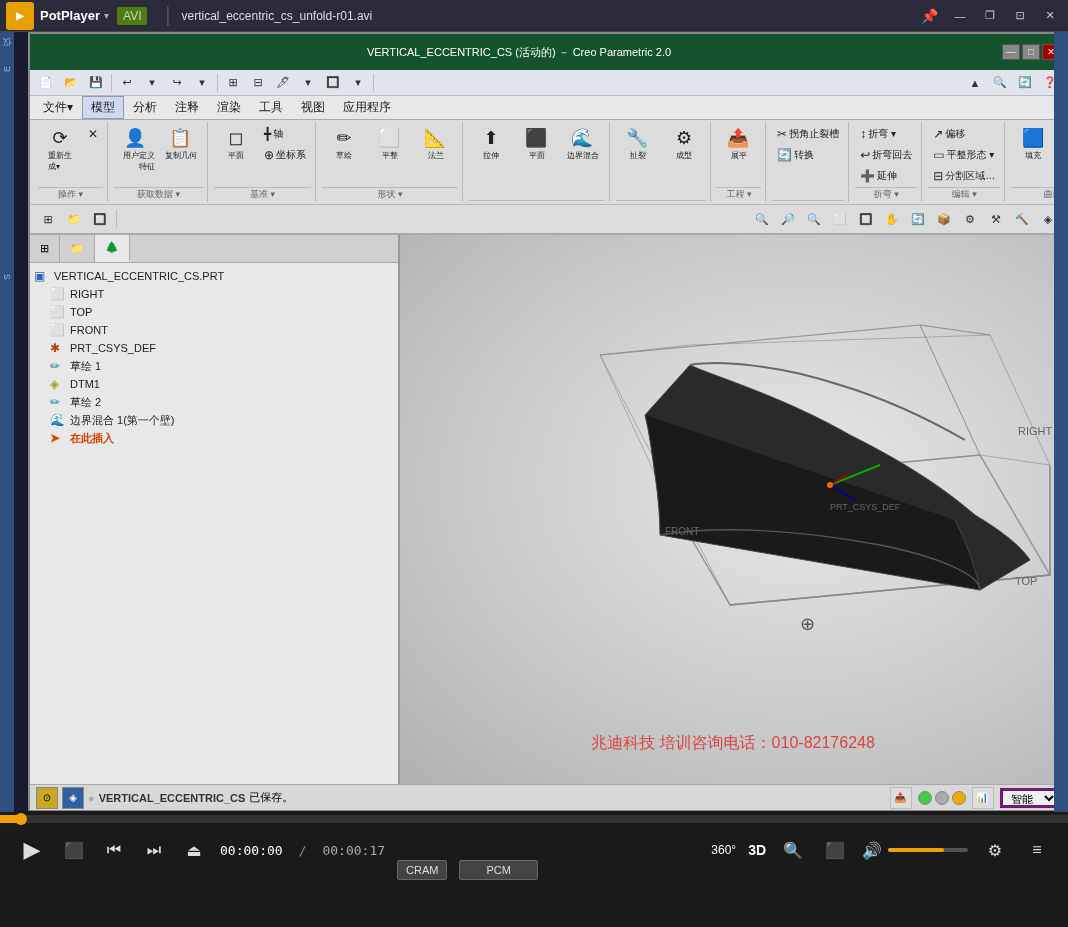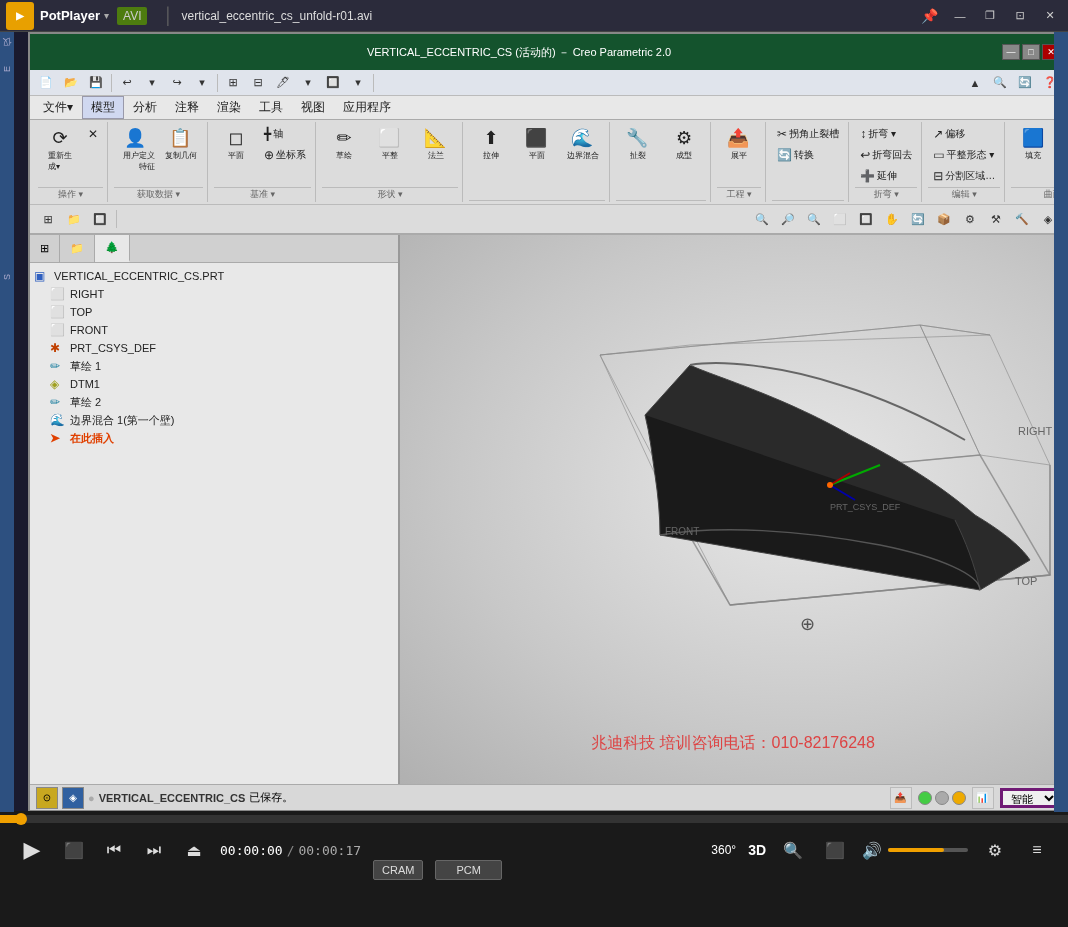--- a/index.html
+++ b/index.html
@@ -679,28 +679,28 @@
     <div id="progress-dot" style="width:12px; height:12px; border-radius:50%; background:#f0a000; position:absolute; top:-2px; left:2%; transform:translateX(-50%);"></div>
   </div>
 
   <div id="player-controls" style="height:54px; display:flex; align-items:center; padding:0 16px; gap:12px;">
     <button class="player-btn play" style="color:#ddd; font-size:22px; cursor:pointer; background:none; border:none; width:32px; height:32px; display:flex; align-items:center; justify-content:center;">▶</button>
     <button class="player-btn" style="color:#ddd; font-size:16px; cursor:pointer; background:none; border:none; width:28px; height:28px; display:flex; align-items:center; justify-content:center;">⬛</button>
     <button class="player-btn" style="color:#ddd; font-size:16px; cursor:pointer; background:none; border:none; width:28px; height:28px; display:flex; align-items:center; justify-content:center;">⏮</button>
     <button class="player-btn" style="color:#ddd; font-size:16px; cursor:pointer; background:none; border:none; width:28px; height:28px; display:flex; align-items:center; justify-content:center;">⏭</button>
     <button class="player-btn" style="color:#ddd; font-size:16px; cursor:pointer; background:none; border:none; width:28px; height:28px; display:flex; align-items:center; justify-content:center;">⏏</button>
 
-    <div id="time-display" style="color:#ddd; font-size:13px; font-family:monospace; display:flex; align-items:flex-end; gap:4px;">
+    <div id="time-display" style="color:#ddd; font-size:13px; font-family:monospace; display:flex; align-items:flex-end; gap:16px;">
       <span style="color:#fff;">00:00:00</span>
       <span style="color:#888;"> / </span>
       <span style="color:#aaa;">00:00:17</span>
     </div>
 
     <div class="format-badge" style="background:#444; color:#ddd; font-size:11px; padding:3px 8px; border:1px solid #666; border-radius:2px; cursor:pointer;">CRAM</div>
-    <div class="format-badge" style="background:#444; color:#ddd; font-size:11px; padding:3px 20px; border:1px solid #666; border-radius:2px; cursor:pointer;">PCM</div>
+    <div class="format-badge" style="background:#444; color:#ddd; font-size:11px; padding:3px 26px; border:1px solid #666; border-radius:2px; cursor:pointer;">PCM</div>
 
     <div id="player-right" style="flex:1; display:flex; align-items:center; justify-content:flex-end; gap:12px;">
 
       <div style="color:#ddd; font-size:12px; display:flex; align-items:center; gap:2px;">
         <span style="color:#fff;">360°</span>
       </div>
 
       <div style="color:#ddd; font-size:14px; font-weight:bold;">
         <span style="color:#fff;">3D</span>
       </div>

